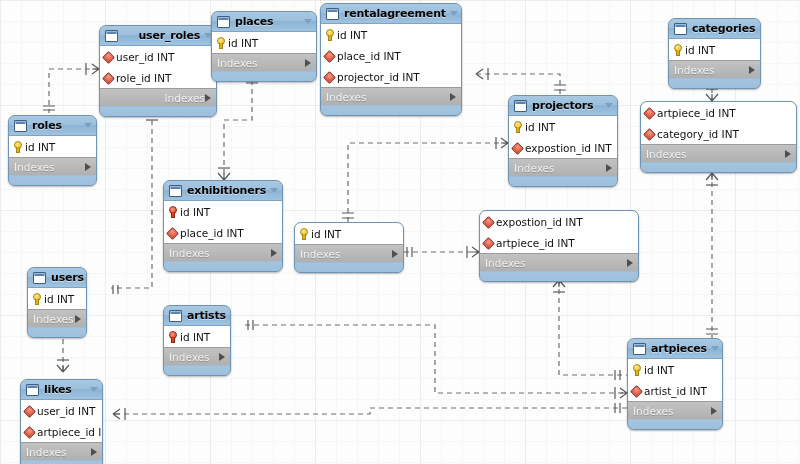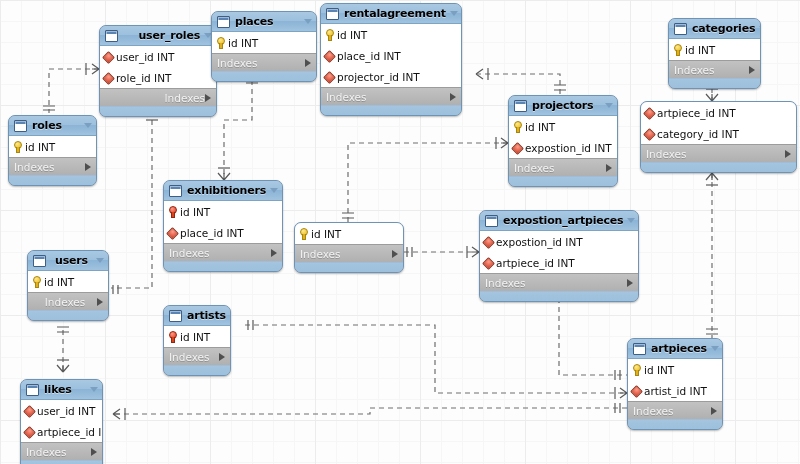--- a/index.html
+++ b/index.html
@@ -420,43 +420,38 @@
         </div>
     </div>
     <div class="idx">
         <span class="idx-lb">Indexes</span>
         <span class="idx-ar"></span>
       </div>
     <div class="foot"></div>
   </div>
 
   <div class="tbl" style="left:479px;top:210px;width:160px;">
-    <div class="tbl-hd">
-      <span class="tbl-ico"></span>
-      <span class="tbl-nm">expostion_artpieces</span>
-      <span class="caret"></span>
-    </div>
     <div class="cols">
       <div class="col">
           <span class="key fk"></span>
           <span>expostion_id INT</span>
         </div>
       <div class="col">
           <span class="key fk"></span>
           <span>artpiece_id INT</span>
         </div>
     </div>
     <div class="idx">
         <span class="idx-lb">Indexes</span>
         <span class="idx-ar"></span>
       </div>
     <div class="foot"></div>
   </div>
 
-  <div class="tbl" style="left:27px;top:250px;width:82px;text-align:center;">
+  <div class="tbl" style="left:27px;top:267px;width:60px;">
     <div class="tbl-hd">
       <span class="tbl-ico"></span>
       <span class="tbl-nm">users</span>
       <span class="caret"></span>
     </div>
     <div class="cols">
       <div class="col">
           <span class="key pk"></span>
           <span>id INT</span>
         </div>

